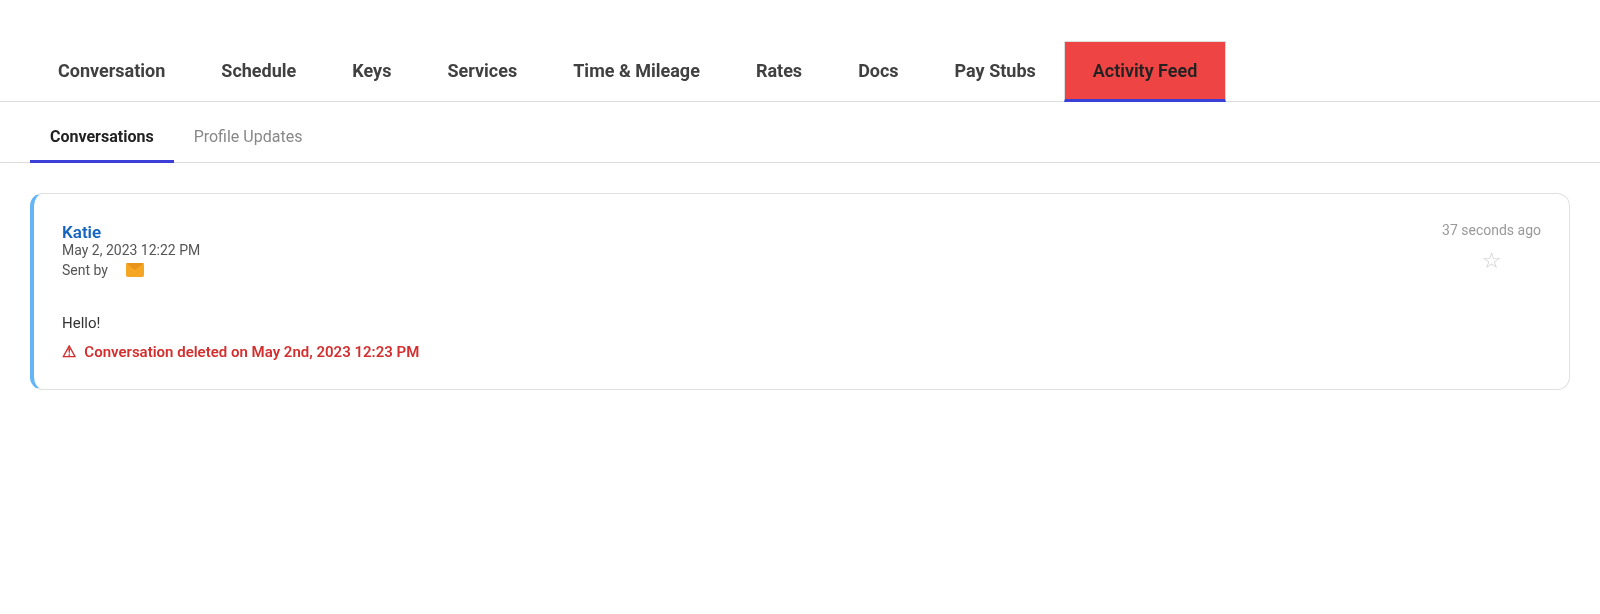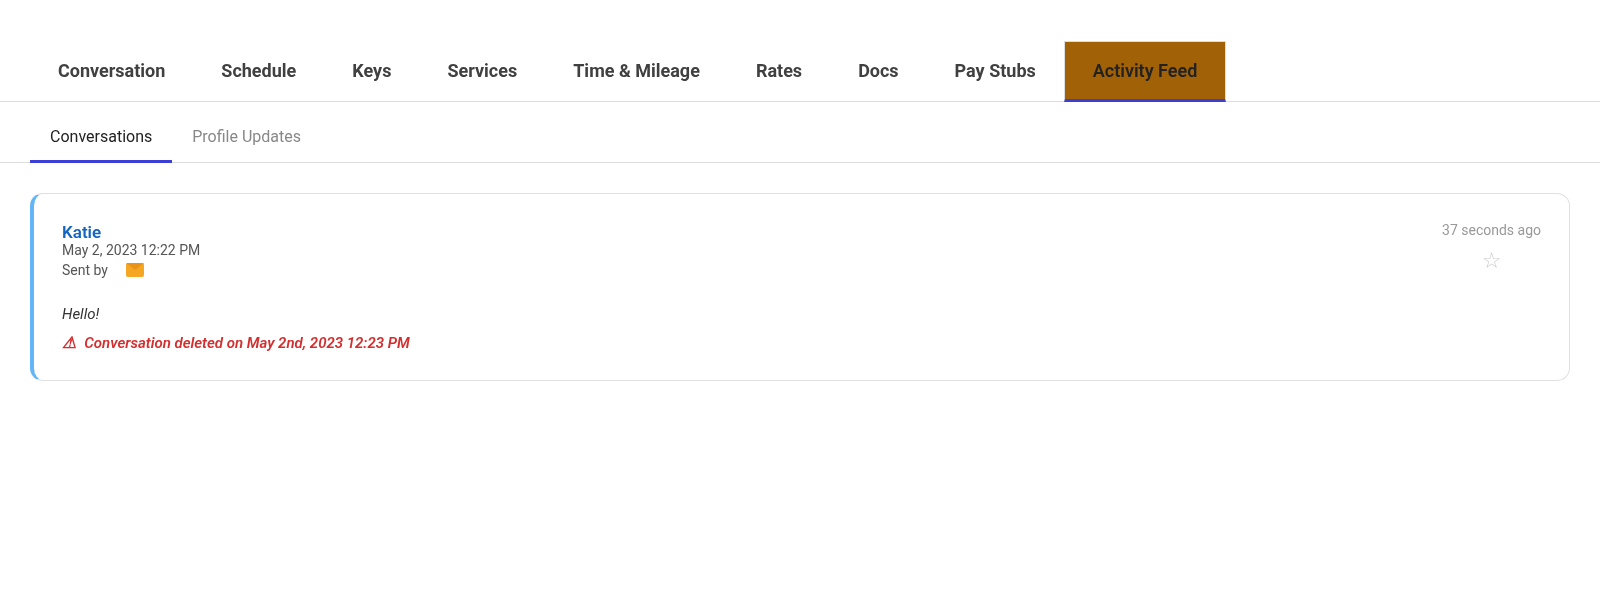--- a/index.html
+++ b/index.html
@@ -37,21 +37,21 @@
       bottom: -1px;
     }
 
     .top-nav-tab.active {
       color: #222;
       font-weight: 600;
       border-bottom: 3px solid #3b3fd8;
       border-top: 1px solid #ddd;
       border-left: 1px solid #ddd;
       border-right: 1px solid #ddd;
-      background: #a16207;
+      background: #ef4444;
     }
 
     
     .sub-nav {
       display: flex;
       align-items: flex-end;
       border-bottom: 1px solid #ddd;
       padding: 0 30px;
       padding-top: 10px;
     }
@@ -61,21 +61,21 @@
       font-size: 16px;
       color: #888;
       cursor: pointer;
       border-bottom: 3px solid transparent;
       position: relative;
       bottom: -1px;
     }
 
     .sub-nav-tab.active {
       color: #222;
-      font-weight: 400;
+      font-weight: 700;
       border-bottom: 3px solid #3b3fd8;
     }
 
     
     .content {
       padding: 30px 30px;
     }
 
     
     .activity-card {
@@ -144,22 +144,21 @@
       flex-direction: column;
     }
 
     .star-icon-empty {
       font-size: 22px;
       color: #ccc;
       cursor: pointer;
     }
 
     .card-body {
-      margin-top: 27px;
-      font-style: italic;
+      margin-top: 36px;
     }
 
     .card-body .message-text {
       font-size: 15px;
       color: #333;
       margin-bottom: 10px;
     }
 
     .deleted-notice {
       display: flex;

